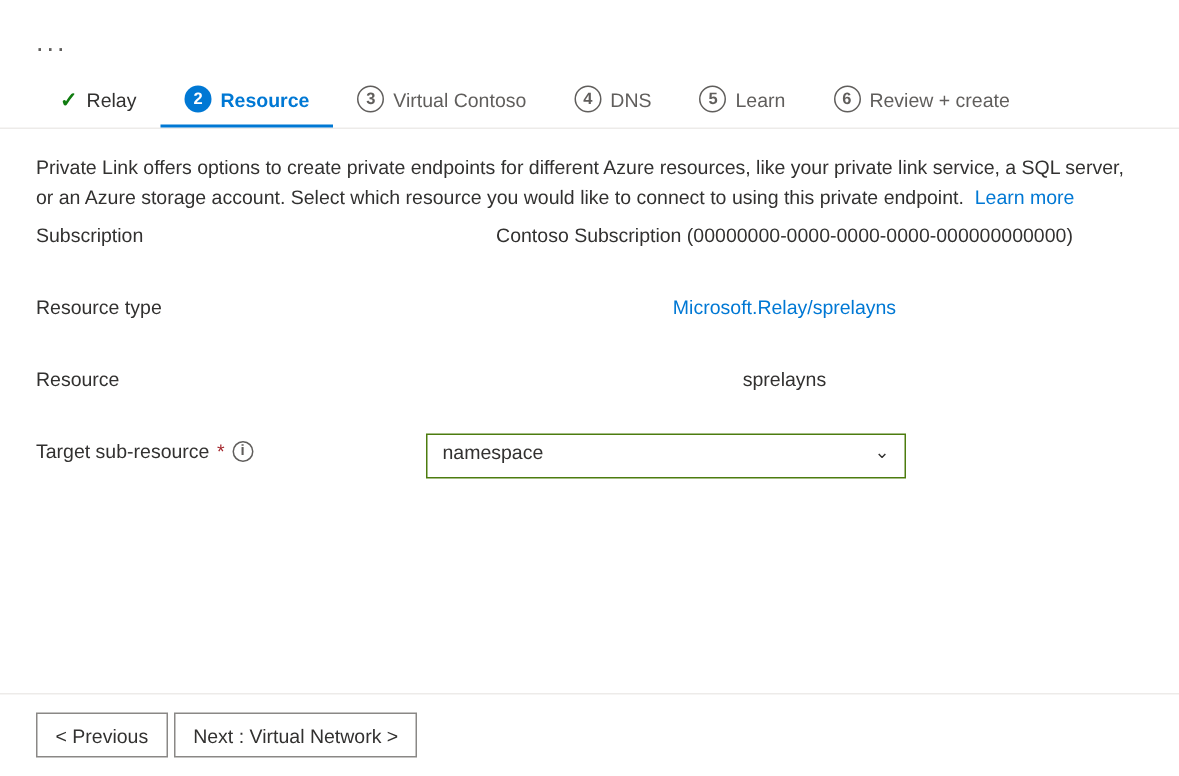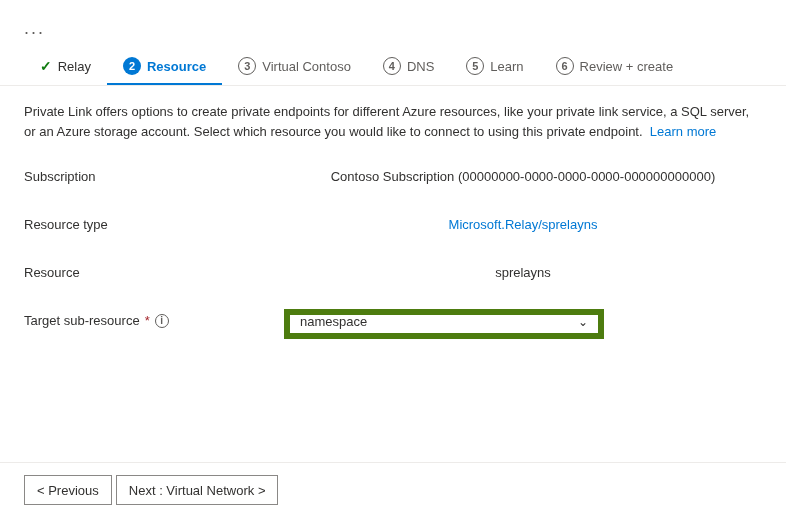--- a/index.html
+++ b/index.html
@@ -83,21 +83,21 @@
     }
     .content {
       flex: 1;
       padding: 16px 24px;
       overflow-y: auto;
     }
     .description {
       font-size: 13px;
       color: #323130;
       line-height: 1.5;
-      margin-bottom: 24px;
+      margin-bottom: 4px;
     }
     .description a {
       color: #0078d4;
       text-decoration: none;
     }
     .form-row {
       display: flex;
       align-items: flex-start;
       margin-bottom: 20px;
       min-height: 28px;
@@ -132,22 +132,22 @@
       height: 14px;
       border-radius: 50%;
       border: 1.5px solid #605e5c;
       color: #605e5c;
       font-size: 10px;
       font-weight: 700;
       cursor: pointer;
     }
     .dropdown-container {
       display: flex;
-      align-items: flex-end;
-      border: 6px solid #4d7c0f;
+      align-items: flex-start;
+      border: 1px solid #4d7c0f;
       background: #fff;
       padding: 4px 10px;
       min-width: 320px;
       max-width: 420px;
       cursor: pointer;
       justify-content: space-between;
       height: 30px;
     }
     .dropdown-arrow {
       font-size: 12px;

